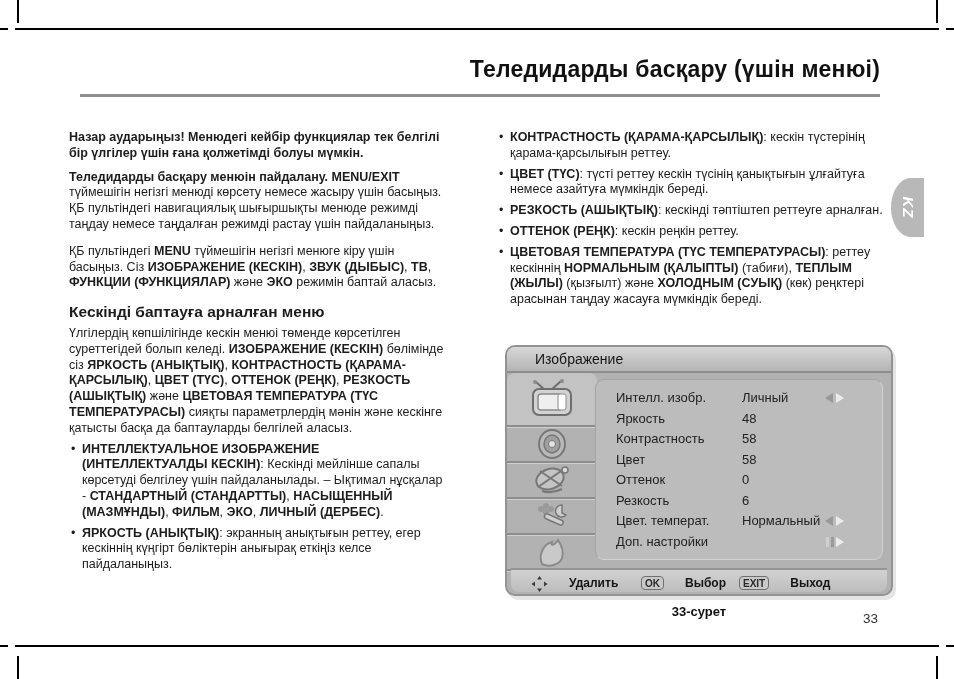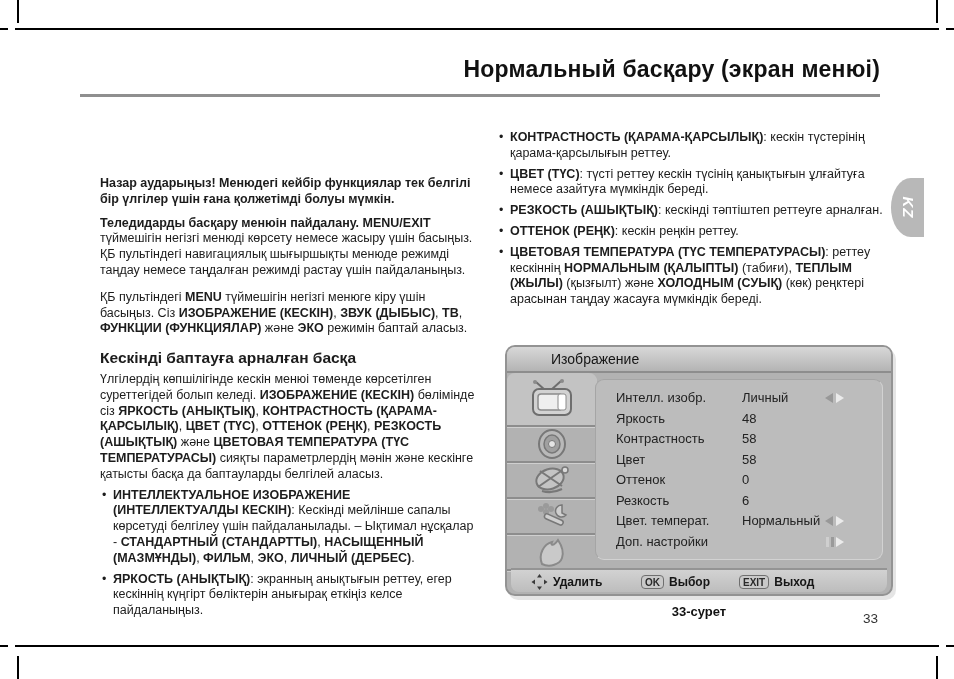--- a/index.html
+++ b/index.html
@@ -24,40 +24,40 @@
     background:#b8b8b8; border-radius:60% 0 0 60% / 50% 0 0 50%;
     display:flex; align-items:center; justify-content:center;
   }
   .kz-tab span {
     color:#ffffff; font-weight:bold; font-style:italic; font-size:15px;
     transform:rotate(90deg); letter-spacing:1px;
   }
 
   
   .col { position:absolute; top:130px; font-size:12.5px; line-height:15.8px; }
-  .col-left  { left:100px;  width:379px;margin-top:46px; }
+  .col-left  { left:69px;  width:379px; }
   .col-right { left:497px; width:386px; }
   .sg-b { font-weight:bold; }
   .p-attn { font-weight:bold; }
   .p-gap  { margin-top:8px; }
   .p-gap2 { margin-top:11px; }
   .sec-head { margin-top:13px; margin-bottom:6px; font-size:15.5px; font-weight:bold; }
   .blt { position:relative; padding-left:13px; margin-top:5px; }
   .blt::before { content:"\2022"; position:absolute; left:2px; top:0; }
   .col-right .blt { margin-top:0; margin-bottom:5px; }
 
   
   .tv-menu {
     position:absolute; left:505px; top:345px; width:388px; height:251px;
     background:#b2b2b2; border:2px solid #939393; border-radius:10px;
     box-shadow:3px 4px 0 rgba(0,0,0,0.10), inset 0 1px 0 #d8d8d8;
     overflow:hidden;
   }
   .tv-header {
-    height:26px; line-height:25px; padding-left:44px;
+    height:26px; line-height:25px; padding-left:28px;
     background:linear-gradient(#d8d8d8,#b4b4b4);
     border-bottom:2px solid #8d8d8d;
     font-size:14px; color:#151515;
   }
   .tv-body { position:relative; height:223px; }
   .side { position:absolute; left:0; top:0; width:90px; height:190px; }
   .side-band {
     position:relative; height:36px;
     border-bottom:2px solid #8d8d8d; box-shadow:0 1px 0 #cfcfcf;
     display:flex; align-items:center; justify-content:center;
@@ -80,21 +80,21 @@
   .tri-l { border-right:8px solid #989898; }
   .tri-r { border-left:8px solid #ebebeb; }
   .sub-ico { position:absolute; right:38px; top:50%; transform:translateY(-50%); display:flex; align-items:center; gap:2px; }
   .sub-ico .bar { width:3px; height:10px; background:#cfcfcf; }
   .sub-ico .bar.d { background:#9a9a9a; }
   .hints {
     position:absolute; left:4px; right:4px; bottom:4px; height:24px;
     background:linear-gradient(#d2d2d2,#bdbdbd);
     border-top:2px solid #949494; border-radius:0 0 8px 8px;
   }
-  .hint { position:absolute; top:0; height:24px; display:flex; align-items:center; font-size:12px; font-weight:bold; color:#151515; }
+  .hint { position:absolute; top:6px; height:24px; display:flex; font-size:12px; font-weight:bold; color:#151515;gap:16px; }
   .hint-nav  { left:20px; }
   .hint-ok   { left:130px; }
   .hint-exit { left:228px; }
   .keycap {
     display:inline-block; border:1px solid #6f6f6f; border-radius:4px;
     font-size:10px; font-weight:bold; padding:0 3px; height:14px; line-height:13px;
     background:#c9c9c9; color:#2a2a2a; margin-right:5px;
   }
   .hint-nav svg { margin-right:5px; }
 
@@ -108,32 +108,32 @@
 <div class="mark" style="left:936px; top:0; width:2px; height:23px;"></div>
 <div class="mark" style="left:15px; top:28px; width:924px; height:2px;"></div>
 <div class="mark" style="left:0; top:28px; width:8px; height:2px;"></div>
 <div class="mark" style="left:946px; top:28px; width:8px; height:2px;"></div>
 <div class="mark" style="left:15px; top:645px; width:924px; height:2px;"></div>
 <div class="mark" style="left:0; top:645px; width:8px; height:2px;"></div>
 <div class="mark" style="left:946px; top:645px; width:8px; height:2px;"></div>
 <div class="mark" style="left:17px; top:656px; width:2px; height:23px;"></div>
 <div class="mark" style="left:936px; top:656px; width:2px; height:23px;"></div>
 
-<h1 class="page-title">Нормальный басқару (экран менюі)</h1>
+<h1 class="page-title">Теледидарды басқару (үшін менюі)</h1>
 <div class="title-rule"></div>
 
 <div class="kz-tab">
   <span>KZ</span>
 </div>
 
 <div class="col col-left">
   <p class="p-attn"><span class="sg-b">Назар аударыңыз! Менюдегі кейбір функциялар тек белгілі бір үлгілер үшін ғана қолжетімді болуы мүмкін.</span></p>
   <p class="p-gap"><span class="sg-b">Теледидарды басқару менюін пайдалану. MENU/EXIT</span><span> түймешігін негізгі менюді көрсету немесе жасыру үшін басыңыз. ҚБ пультіндегі навигациялық шығыршықты менюде режимді таңдау немесе таңдалған режимді растау үшін пайдаланыңыз.</span></p>
   <p class="p-gap2"><span>ҚБ пультіндегі </span><span class="sg-b">MENU</span><span> түймешігін негізгі менюге кіру үшін басыңыз. Сіз </span><span class="sg-b">ИЗОБРАЖЕНИЕ (КЕСКІН)</span><span>, </span><span class="sg-b">ЗВУК (ДЫБЫС)</span><span>, </span><span class="sg-b">ТВ</span><span>, </span><span class="sg-b">ФУНКЦИИ (ФУНКЦИЯЛАР)</span><span> және </span><span class="sg-b">ЭКО</span><span> режимін баптай аласыз.</span></p>
-  <h2 class="sec-head">Кескінді баптауға  арналған басқа</h2>
+  <h2 class="sec-head">Кескінді баптауға  арналған меню</h2>
   <p><span>Үлгілердің көпшілігінде кескін менюі төменде көрсетілген суреттегідей болып келеді. </span><span class="sg-b">ИЗОБРАЖЕНИЕ (КЕСКІН)</span><span> бөлімінде сіз </span><span class="sg-b">ЯРКОСТЬ (АНЫҚТЫҚ)</span><span>, </span><span class="sg-b">КОНТРАСТНОСТЬ (ҚАРАМА-ҚАРСЫЛЫҚ)</span><span>, </span><span class="sg-b">ЦВЕТ (ТҮС)</span><span>, </span><span class="sg-b">ОТТЕНОК (РЕҢК)</span><span>, </span><span class="sg-b">РЕЗКОСТЬ (АШЫҚТЫҚ)</span><span> және </span><span class="sg-b">ЦВЕТОВАЯ ТЕМПЕРАТУРА (ТҮС ТЕМПЕРАТУРАСЫ)</span><span> сияқты параметрлердің мәнін және кескінге қатысты басқа да баптауларды белгілей аласыз.</span></p>
   <div class="blt"><span class="sg-b">ИНТЕЛЛЕКТУАЛЬНОЕ ИЗОБРАЖЕНИЕ (ИНТЕЛЛЕКТУАЛДЫ КЕСКІН)</span><span>: Кескінді мейлінше сапалы көрсетуді белгілеу үшін пайдаланылады. –  Ықтимал нұсқалар - </span><span class="sg-b">СТАНДАРТНЫЙ (СТАНДАРТТЫ)</span><span>, </span><span class="sg-b">НАСЫЩЕННЫЙ (МАЗМҰНДЫ)</span><span>, </span><span class="sg-b">ФИЛЬМ</span><span>, </span><span class="sg-b">ЭКО</span><span>, </span><span class="sg-b">ЛИЧНЫЙ (ДЕРБЕС)</span><span>.</span></div>
   <div class="blt"><span class="sg-b">ЯРКОСТЬ (АНЫҚТЫҚ)</span><span>: экранның анықтығын реттеу, егер кескіннің күңгірт бөліктерін анығырақ еткіңіз келсе пайдаланыңыз.</span></div>
 </div>
 
 <div class="col col-right">
   <div class="blt"><span class="sg-b">КОНТРАСТНОСТЬ (ҚАРАМА-ҚАРСЫЛЫҚ)</span><span>: кескін түстерінің қарама-қарсылығын реттеу.</span></div>
   <div class="blt"><span class="sg-b">ЦВЕТ (ТҮС)</span><span>:  түсті реттеу кескін түсінің қанықтығын ұлғайтуға немесе азайтуға мүмкіндік береді.</span></div>
   <div class="blt"><span class="sg-b">РЕЗКОСТЬ (АШЫҚТЫҚ)</span><span>:  кескінді тәптіштеп реттеуге арналған.</span></div>
   <div class="blt"><span class="sg-b">ОТТЕНОК (РЕҢК)</span><span>: кескін реңкін реттеу.</span></div>

